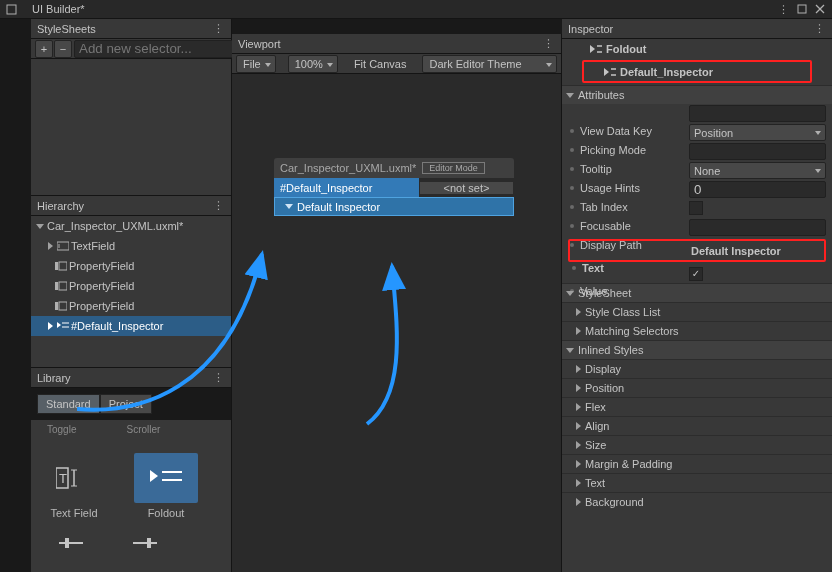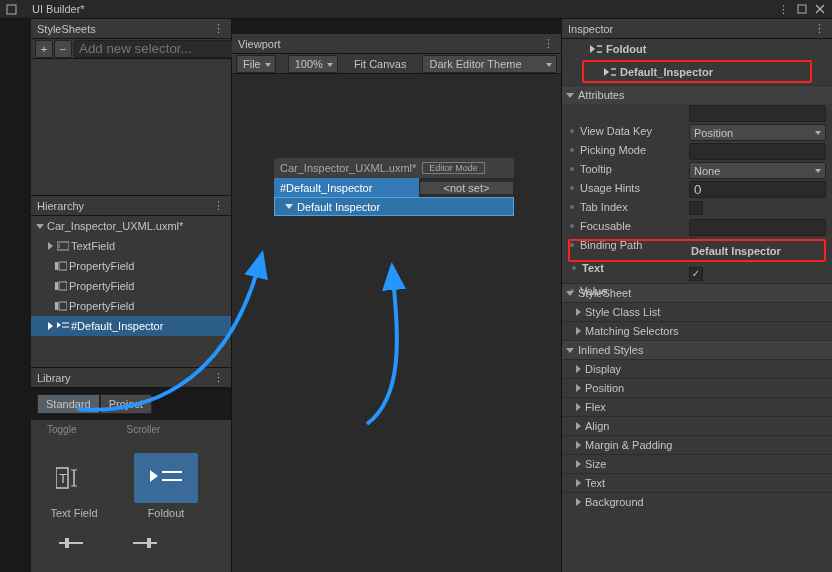--- a/index.html
+++ b/index.html
@@ -342,21 +342,21 @@
       <div class="insp-row">
           <div class="insp-label">
             <span class="bullet"></span>
             <span>Focusable</span>
           </div>
           <div class="insp-field"><span class="checkbox"></span></div>
         </div>
       <div class="insp-row">
           <div class="insp-label">
             <span class="bullet"></span>
-            <span>Binding Path</span>
+            <span>Display Path</span>
           </div>
           <div class="insp-field"><input class="insp-input" style=""></div>
         </div>
 
       <div class="redbox" style="margin:2px 6px">
         <div class="insp-row" style="padding-left:2px">
             <div class="insp-label">
               <span class="bullet"></span>
               <span style="font-weight:600">Text</span>
             </div>
@@ -398,25 +398,25 @@
       <div class="section-h" style="padding-left:14px;background:#383838">
           <span class="tri-r"></span>
           <span>Flex</span>
         </div>
       <div class="section-h" style="padding-left:14px;background:#383838">
           <span class="tri-r"></span>
           <span>Align</span>
         </div>
       <div class="section-h" style="padding-left:14px;background:#383838">
           <span class="tri-r"></span>
+          <span>Size</span>
+        </div>
+      <div class="section-h" style="padding-left:14px;background:#383838">
+          <span class="tri-r"></span>
           <span>Margin &amp; Padding</span>
-        </div>
-      <div class="section-h" style="padding-left:14px;background:#383838">
-          <span class="tri-r"></span>
-          <span>Size</span>
         </div>
       <div class="section-h" style="padding-left:14px;background:#383838">
           <span class="tri-r"></span>
           <span>Text</span>
         </div>
       <div class="section-h" style="padding-left:14px;background:#383838">
           <span class="tri-r"></span>
           <span>Background</span>
         </div>
     </div>

